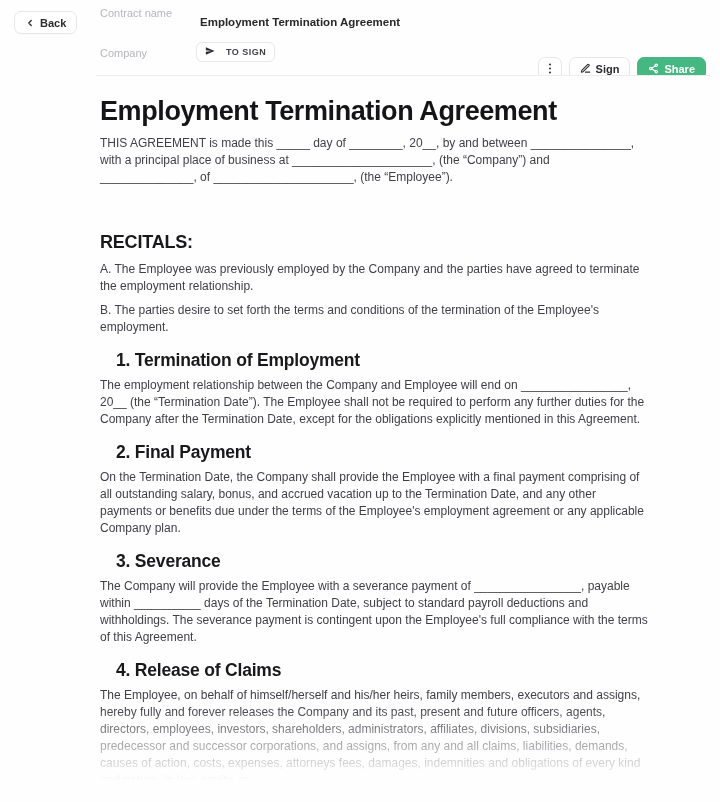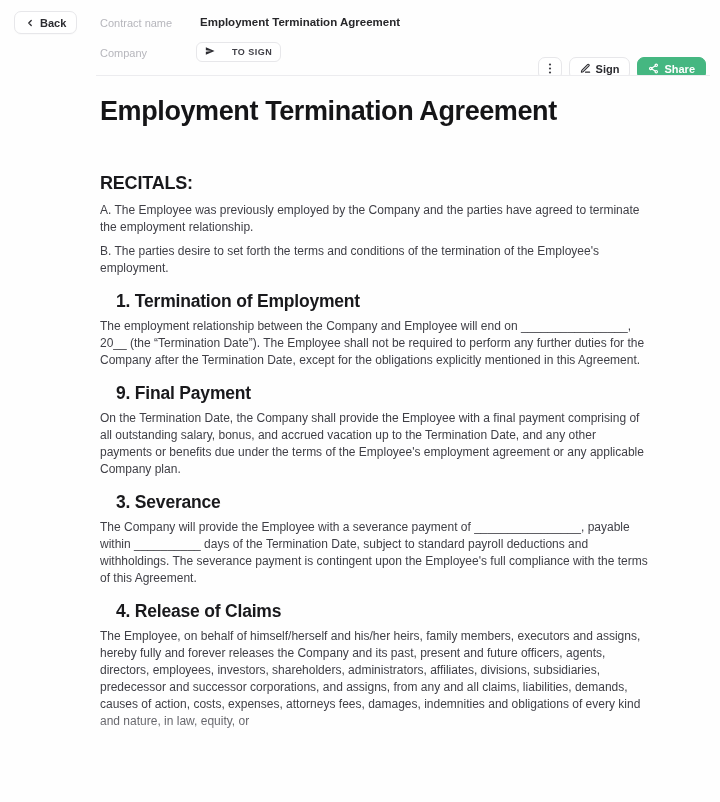--- a/index.html
+++ b/index.html
@@ -20,32 +20,32 @@
     background: #fff; border: 1px solid #e7e7ea; border-radius: 7px;
     font-family: "Liberation Sans", sans-serif;
     font-size: 11px; font-weight: 700; color: #2b2b30;
     cursor: pointer; box-shadow: 0 1px 1px rgba(0,0,0,0.02);
   }
   .btn svg { display: block; }
   .back-btn { position: absolute; left: 14px; top: 11px; }
   .meta-label {
     position: absolute; left: 100px; font-size: 11px; color: #b6b6bc; font-weight: 400;
   }
-  .label-row1 { top: 17px; }
+  .label-row1 { top: 7px; }
   .label-row2 { top: 47px; }
   .contract-title {
     position: absolute; left: 200px; top: 16px;
     font-size: 11.5px; font-weight: 700; color: #27272a;
   }
   .actions { position: absolute; right: 14px; top: 10px; display: flex; gap: 7px; margin-top: 47px; }
   .kebab-btn { width: 24px; padding: 0; justify-content: center; }
   .share-btn { background: #45b781; border-color: #45b781; color: #fff; }
   .status-badge {
     position: absolute; left: 196px; top: 42px;
-    display: inline-flex; align-items: center; gap: 17px;
+    display: inline-flex; align-items: center; gap: 11px;
     height: 20px; padding: 0 8px;
     background: #fff; border: 1px solid #e7e7ea; border-radius: 6px;
     font-size: 9px; font-weight: 700; letter-spacing: 0.5px; color: #3f3f46;
     cursor: pointer;
   }
   .divider { position: absolute; top: 75px; left: 96px; right: 10px; height: 1px; background: #ececef; }
 
   
   .doc {
     position: absolute; top: 76px; left: 0; right: 0; bottom: 0;
@@ -130,32 +130,33 @@
       </span>
       <span>TO SIGN</span>
     </span>
   </header>
 
   <div class="divider"></div>
 
   <main class="doc">
 
     <h1 class="doc-title">Employment Termination Agreement</h1>
+    <p>THIS AGREEMENT is made this _____ day of ________, 20__, by and between _______________, with a principal place of business at _____________________, (the “Company”) and ______________, of _____________________, (the “Employee”).</p>
 
     <h2 class="h-recitals">RECITALS:</h2>
     <p>A. The Employee was previously employed by the Company and the parties have agreed to terminate the employment relationship.</p>
     <p>B. The parties desire to set forth the terms and conditions of the termination of the Employee's employment.</p>
 
     <section>
       <h2 class="h-section">1. Termination of Employment</h2>
       <p>The employment relationship between the Company and Employee will end on ________________, 20__ (the “Termination Date”). The Employee shall not be required to perform any further duties for the Company after the Termination Date, except for the obligations explicitly mentioned in this Agreement.</p>
     </section>
 
     <section>
-      <h2 class="h-section">9. Final Payment</h2>
+      <h2 class="h-section">2. Final Payment</h2>
       <p>On the Termination Date, the Company shall provide the Employee with a final payment comprising of all outstanding salary, bonus, and accrued vacation up to the Termination Date, and any other payments or benefits due under the terms of the Employee's employment agreement or any applicable Company plan.</p>
     </section>
 
     <section>
       <h2 class="h-section">3. Severance</h2>
       <p>The Company will provide the Employee with a severance payment of ________________, payable within __________ days of the Termination Date, subject to standard payroll deductions and withholdings. The severance payment is contingent upon the Employee's full compliance with the terms of this Agreement.</p>
     </section>
 
     <section>
       <h2 class="h-section">4. Release of Claims</h2>

